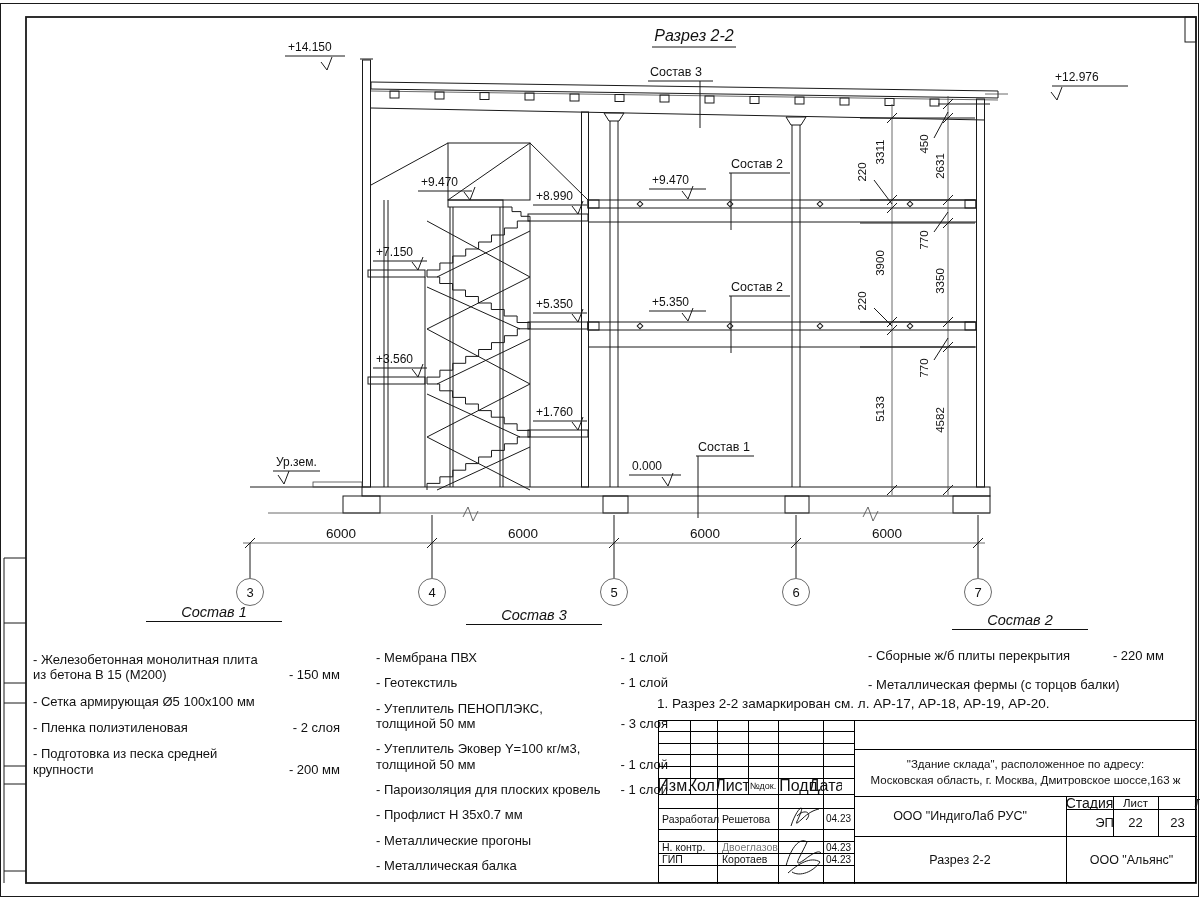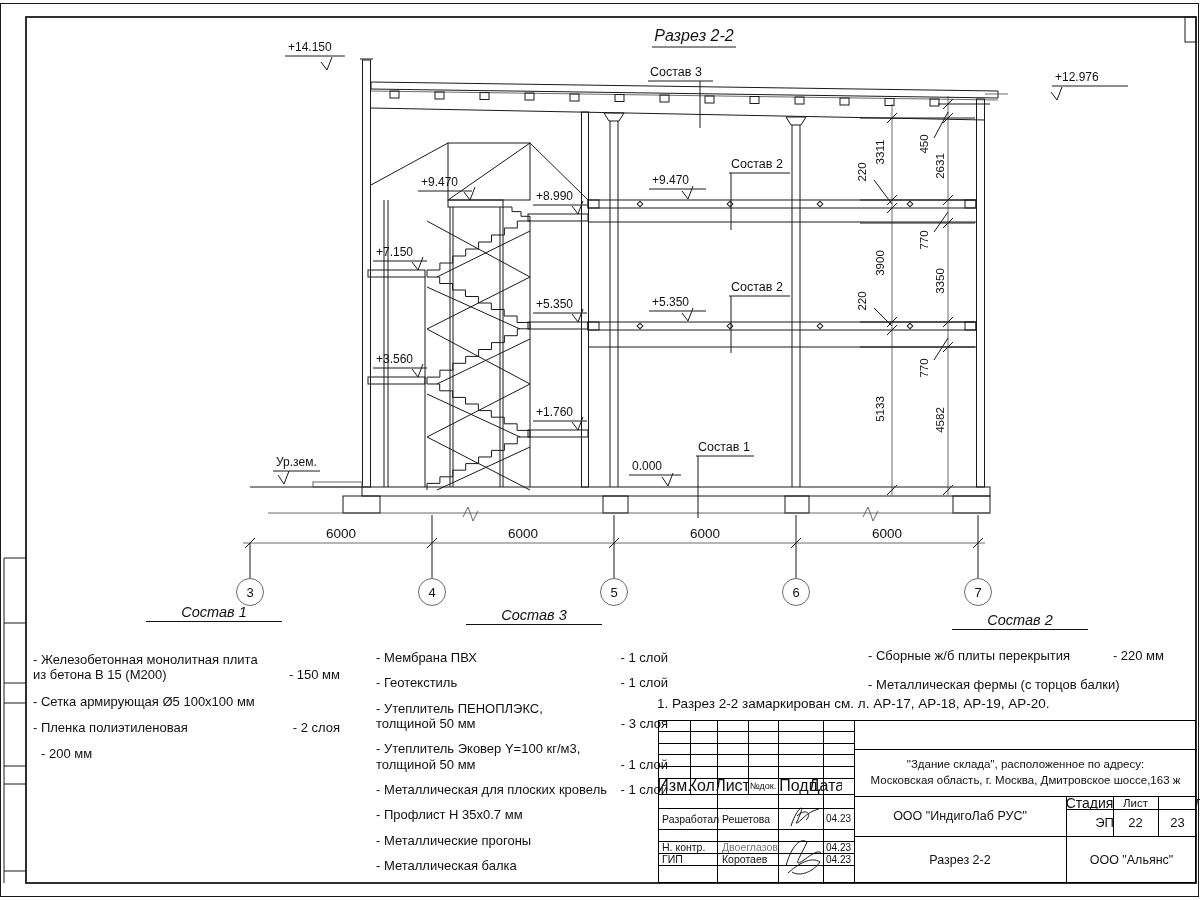--- a/index.html
+++ b/index.html
@@ -390,20 +390,22 @@
       </div>
     <div class="crow">
         <span class="cname">- Сетка армирующая Ø5 100x100 мм</span>
         <span class="cval"></span>
       </div>
     <div class="crow">
         <span class="cname">- Пленка полиэтиленовая</span>
         <span class="cval">-  2 слоя</span>
       </div>
     <div class="crow">
+        <span class="cname">- Подготовка из песка средней
+крупности</span>
         <span class="cval">- 200 мм</span>
       </div>
   </div>
 
   <div class="comp-title" style="left:466px;top:607px;width:128px;">Состав 3</div>
   <div class="complist" style="left:349px;top:650px;width:292px;margin-left:27px;">
     <div class="crow" style="margin-bottom:10px;">
         <span class="cname">- Мембрана ПВХ</span>
         <span class="cval">- 1 слой</span>
       </div>
@@ -415,21 +417,21 @@
         <span class="cname">- Утеплитель ПЕНОПЛЭКС,
 толщиной 50 мм</span>
         <span class="cval">- 3 слоя</span>
       </div>
     <div class="crow" style="margin-bottom:10px;">
         <span class="cname">- Утеплитель Эковер Y=100 кг/м3,
 толщиной 50 мм</span>
         <span class="cval">- 1 слой</span>
       </div>
     <div class="crow" style="margin-bottom:10px;">
-        <span class="cname">- Металлическая для плоских кровель</span>
+        <span class="cname">- Пароизоляция для плоских кровель</span>
         <span class="cval">- 1 слой</span>
       </div>
     <div class="crow" style="margin-bottom:10px;">
         <span class="cname">- Профлист Н 35х0.7 мм</span>
         <span class="cval"></span>
       </div>
     <div class="crow" style="margin-bottom:10px;">
         <span class="cname">- Металлические прогоны</span>
         <span class="cval"></span>
       </div>

